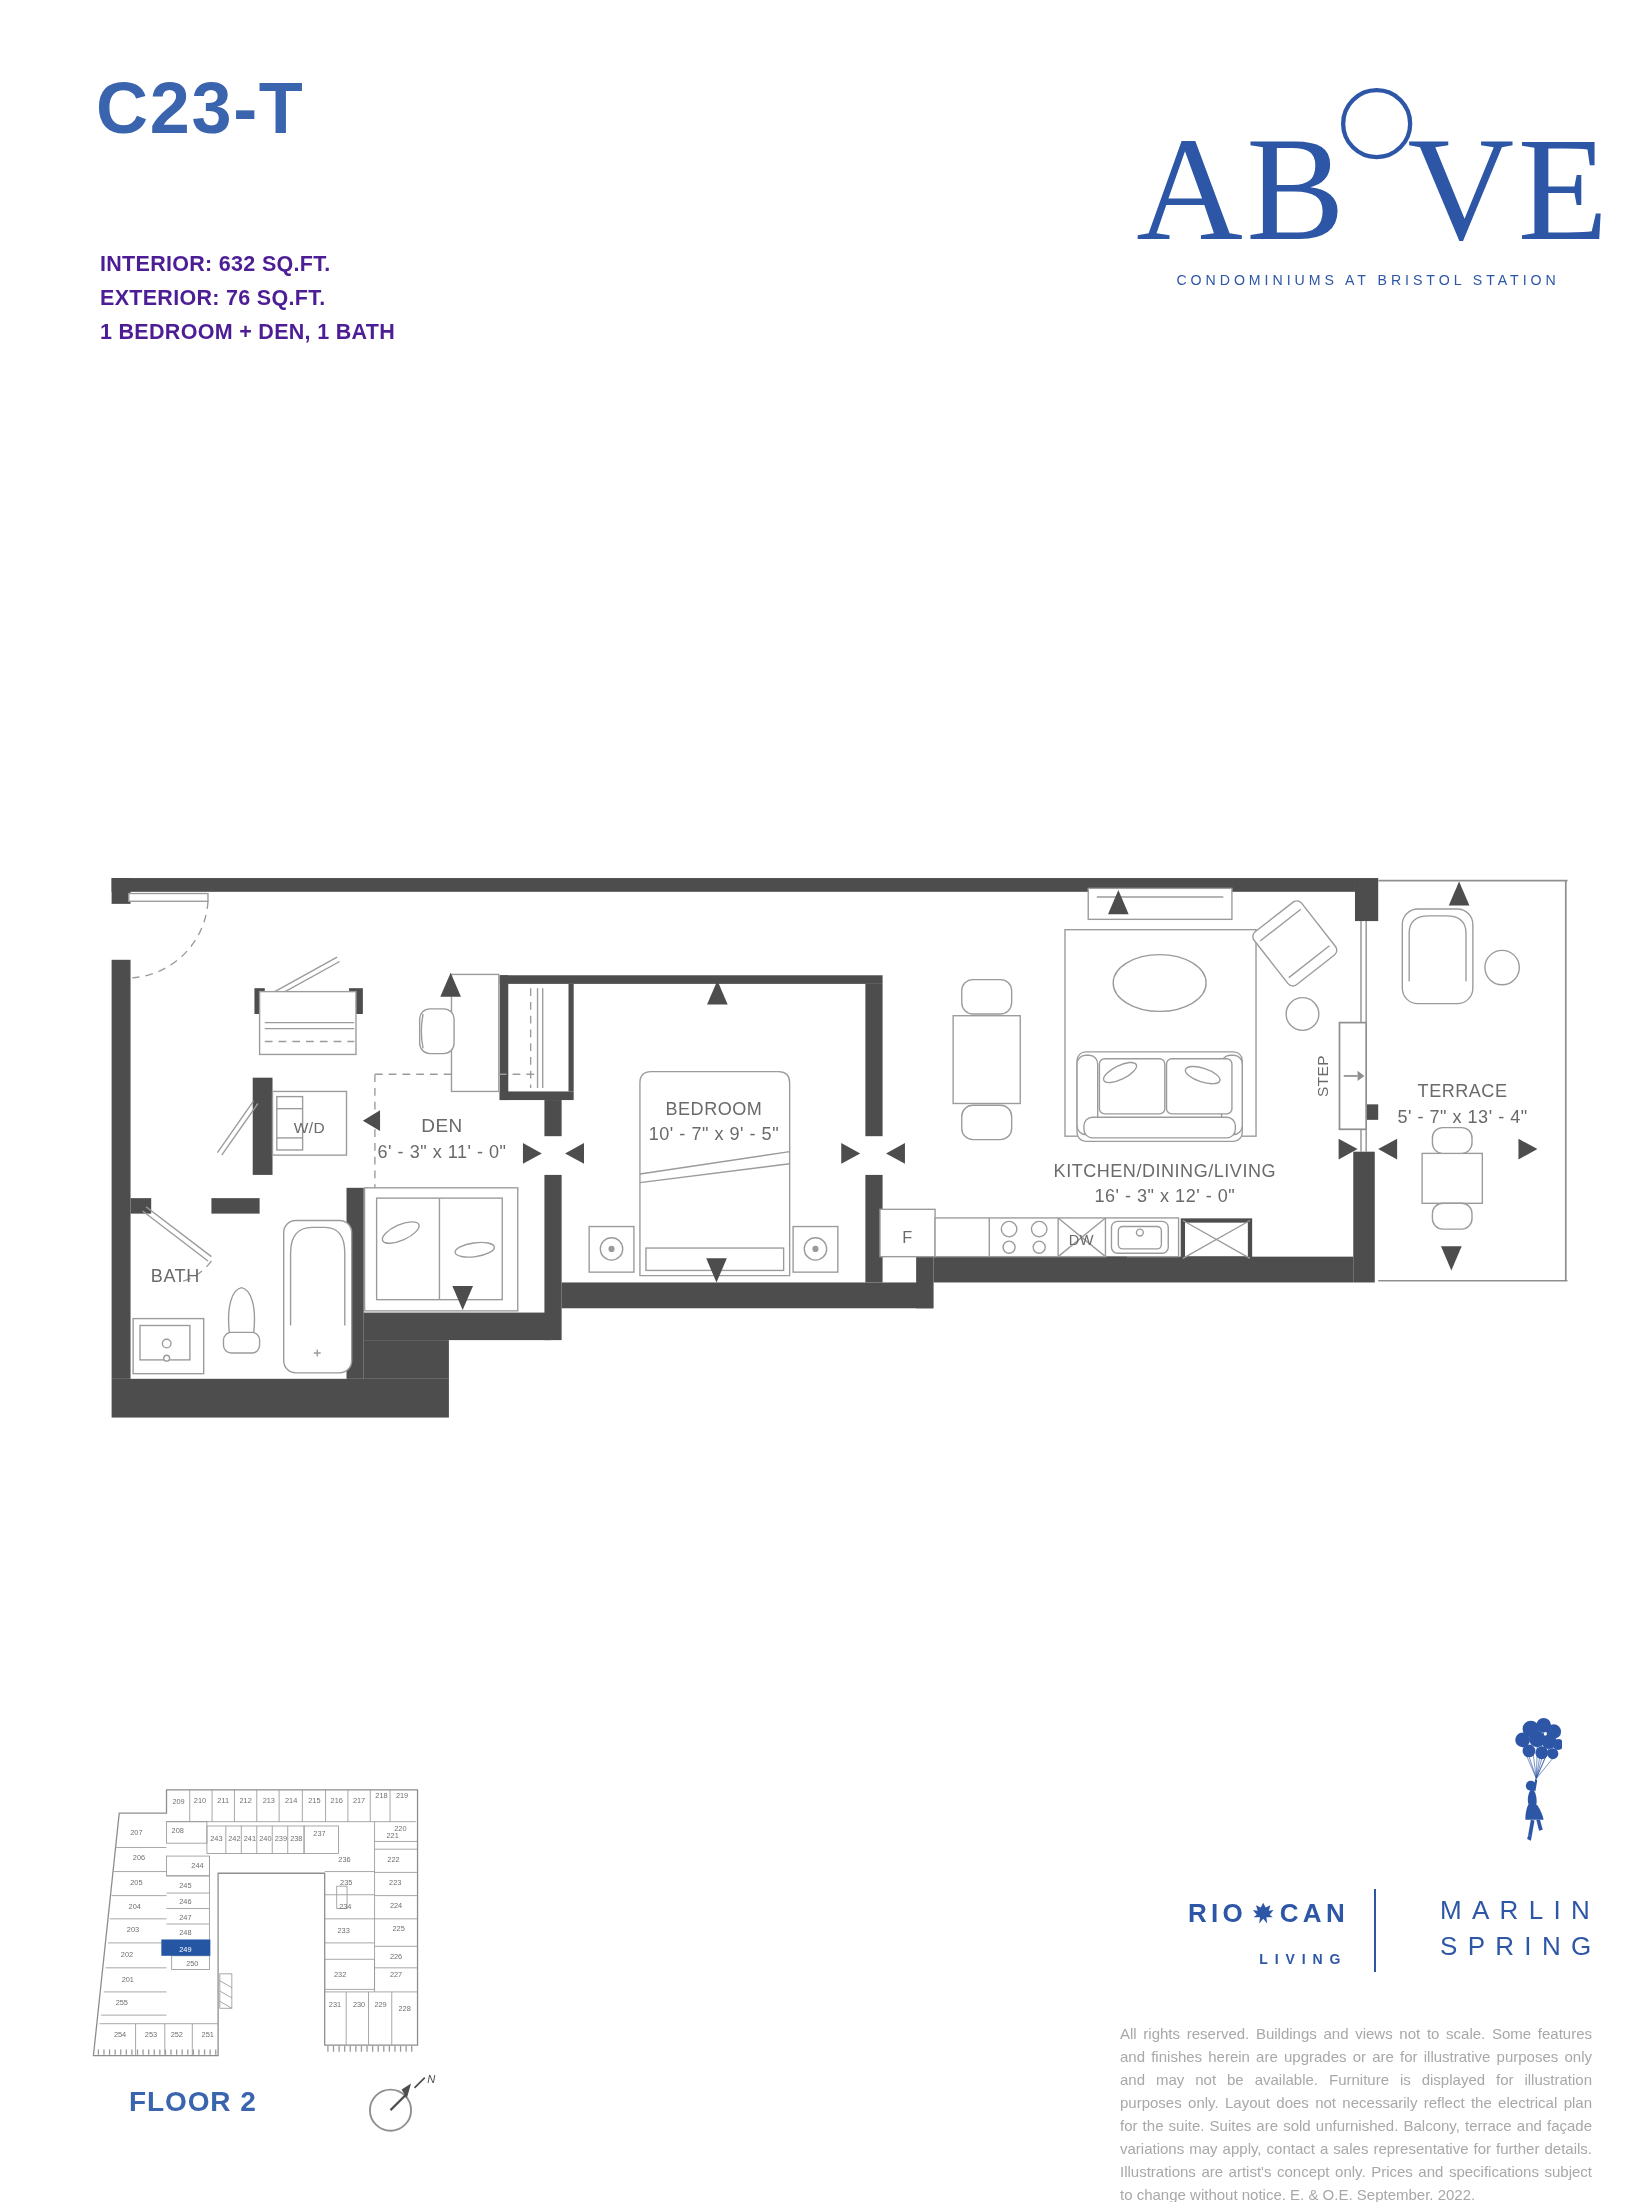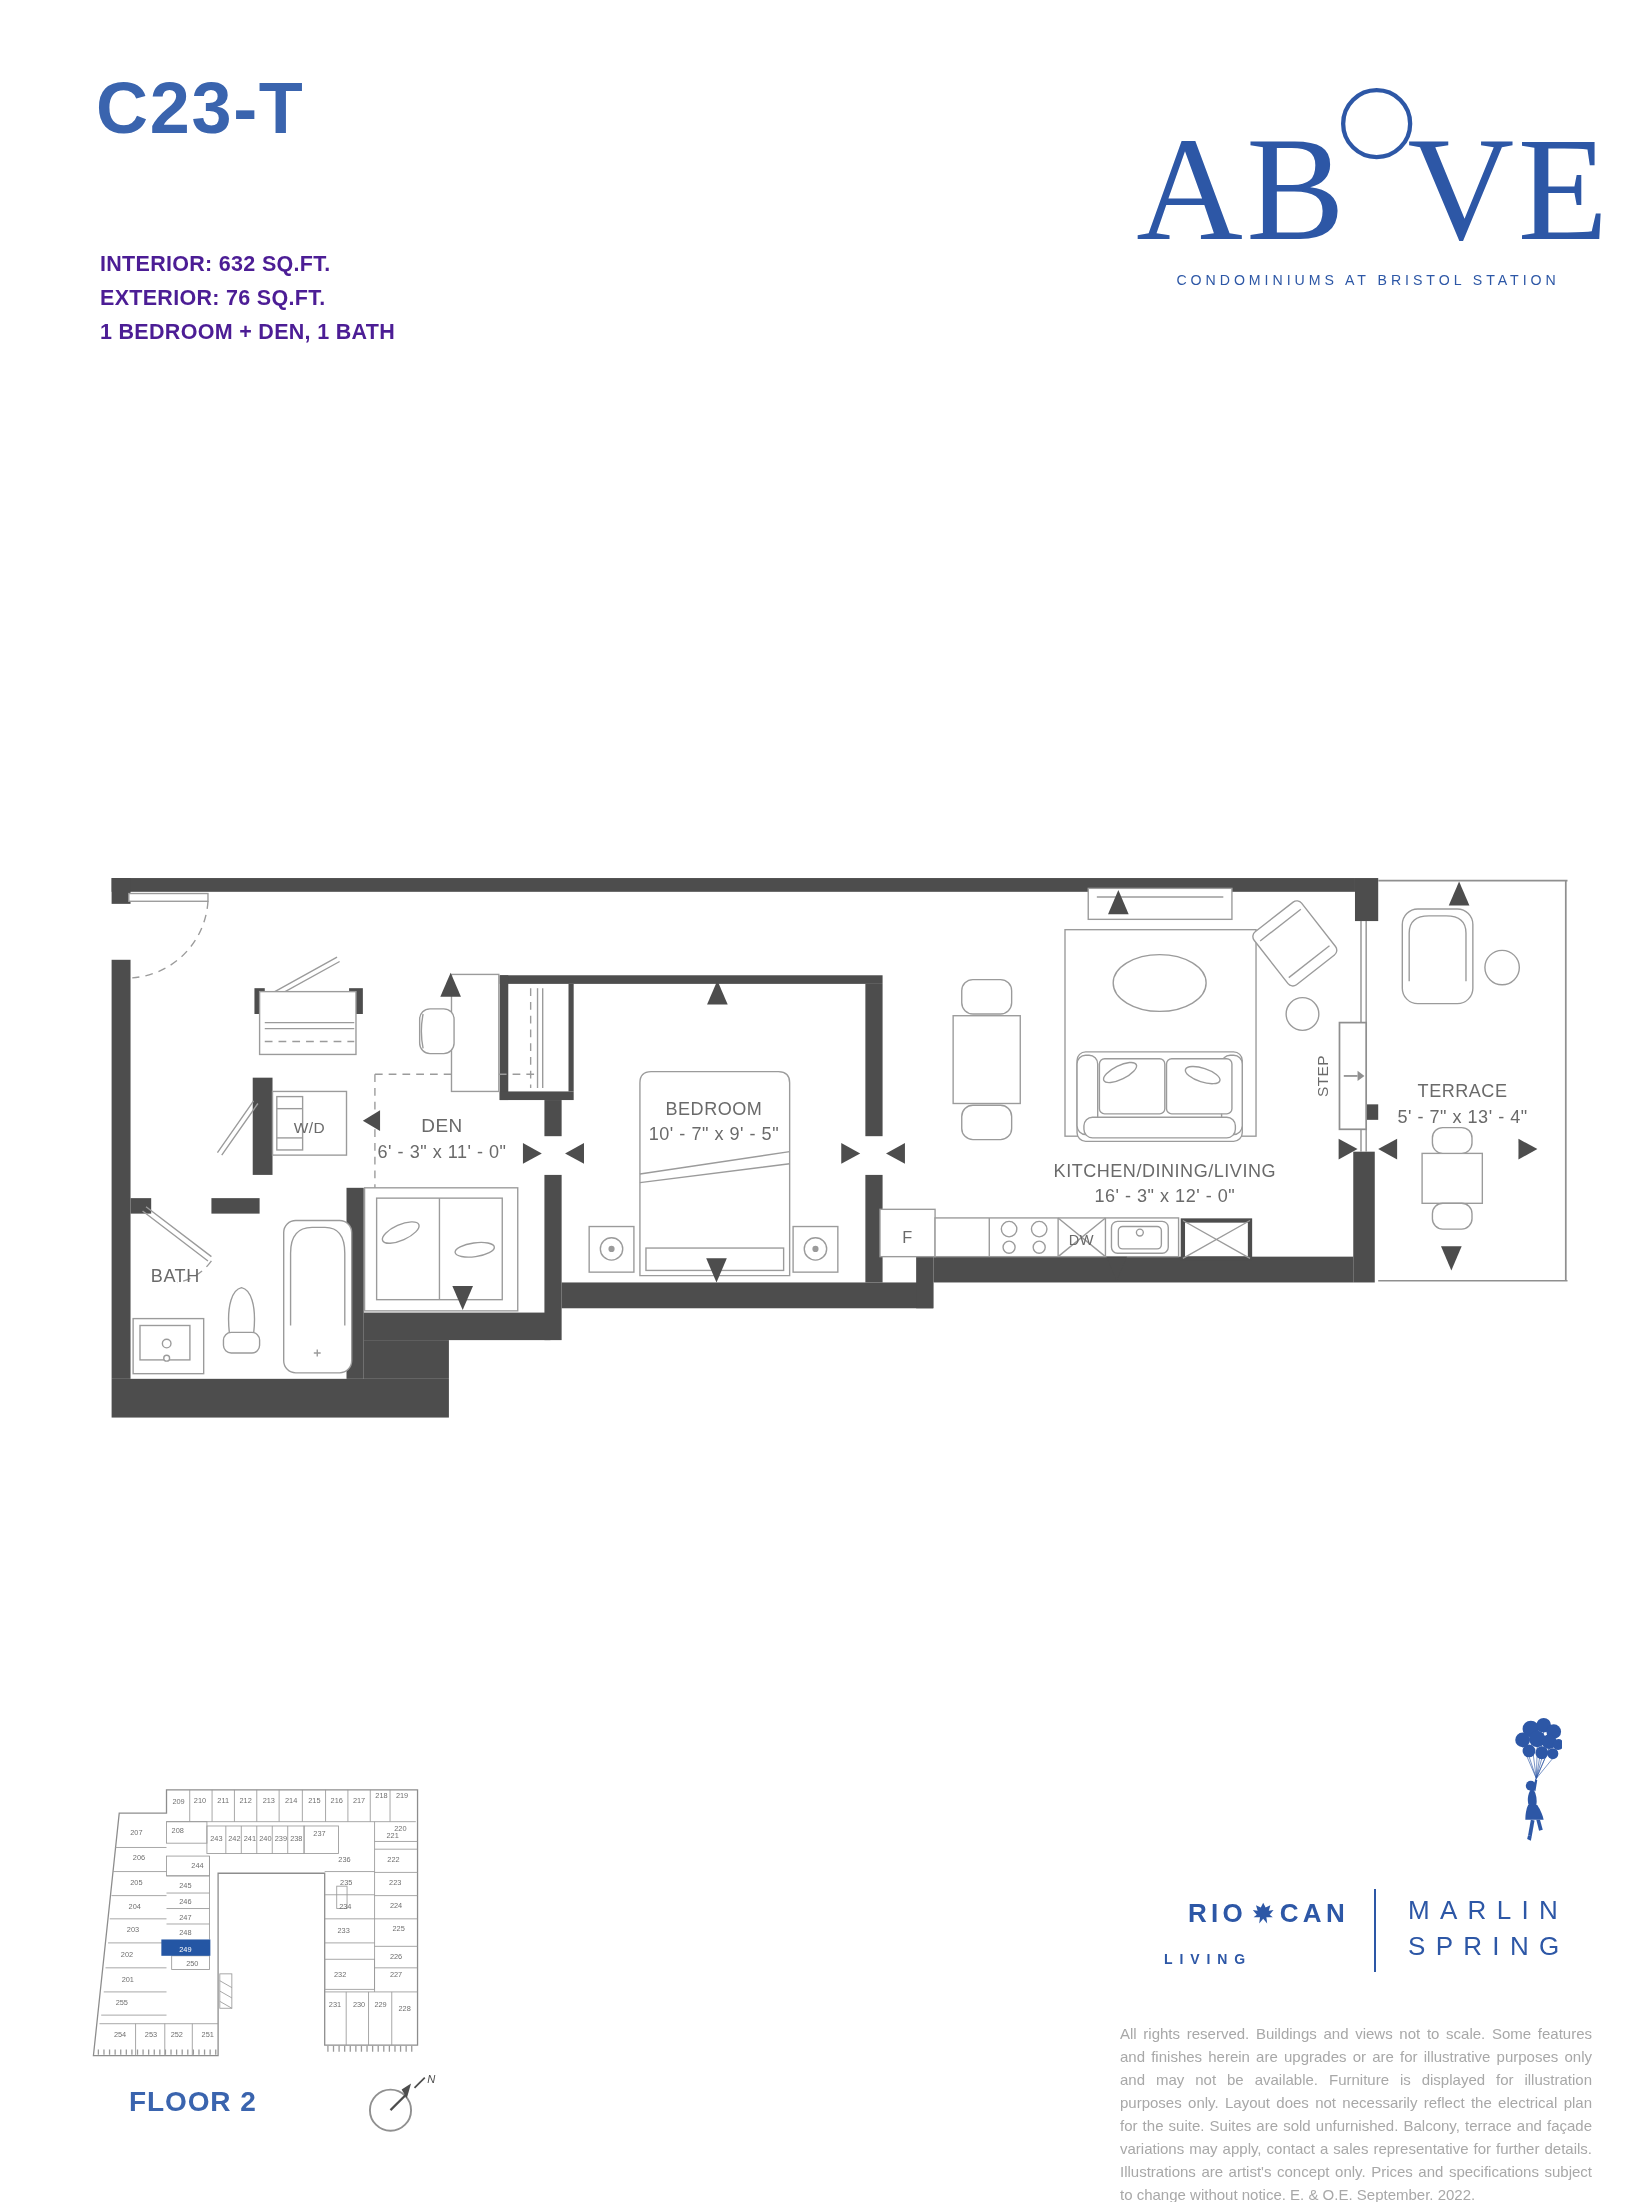--- a/index.html
+++ b/index.html
@@ -23,25 +23,25 @@
   .arr{fill:#4d4d4d;}
   .lbl{font-family:"Liberation Sans",sans-serif;font-size:21px;fill:#6a6a6a;letter-spacing:.6px;}
   .lbl-s{font-family:"Liberation Sans",sans-serif;font-size:18px;fill:#6a6a6a;letter-spacing:.5px;}
   
   .kline{stroke:#9a9a9a;stroke-width:1;fill:none;}
   .kbold{stroke:#8d8d8d;stroke-width:1.5;fill:none;}
   .knum{font-family:"Liberation Sans",sans-serif;font-size:8.6px;fill:#707070;}
   .knum.hl{fill:#ffffff;}
   .floor-label{left:86px;top:2086px;font-size:28px;font-weight:600;color:#3a64ae;letter-spacing:0.9px;margin-left:43px;}
   
-  .riocan{left:1164px;top:1898px;color:#2d57a6;width:185px;}
+  .riocan{left:1164px;top:1898px;color:#2d57a6;text-align:right;width:185px;}
   .riocan-row{font-size:26px;font-weight:700;letter-spacing:4.3px;display:flex;align-items:center;justify-content:flex-end;gap:5.2px;}
   .riocan-sub{font-size:14px;font-weight:600;letter-spacing:6.9px;margin-top:22px;margin-right:1.7px;}
   .brand-divider{left:1374px;top:1889px;width:1.7px;height:83px;background:#2d57a6;}
-  .marlin{left:1408px;top:1892px;color:#2d57a6;font-size:26px;font-weight:500;letter-spacing:10.3px;line-height:36px;white-space:nowrap;}
+  .marlin{left:1440px;top:1892px;color:#2d57a6;font-size:26px;font-weight:500;letter-spacing:10.3px;line-height:36px;white-space:nowrap;}
   .legal{left:1120px;top:2007px;width:472px;font-size:15px;line-height:23px;color:#a8a8a8;text-align:justify;}
 </style>
 </head>
 <body>
 
 <div class="abs unit-title">C23-T</div>
 
 <div class="abs specs">
   <div>INTERIOR: 632 SQ.FT.</div>
   <div>EXTERIOR: 76 SQ.FT.</div>

